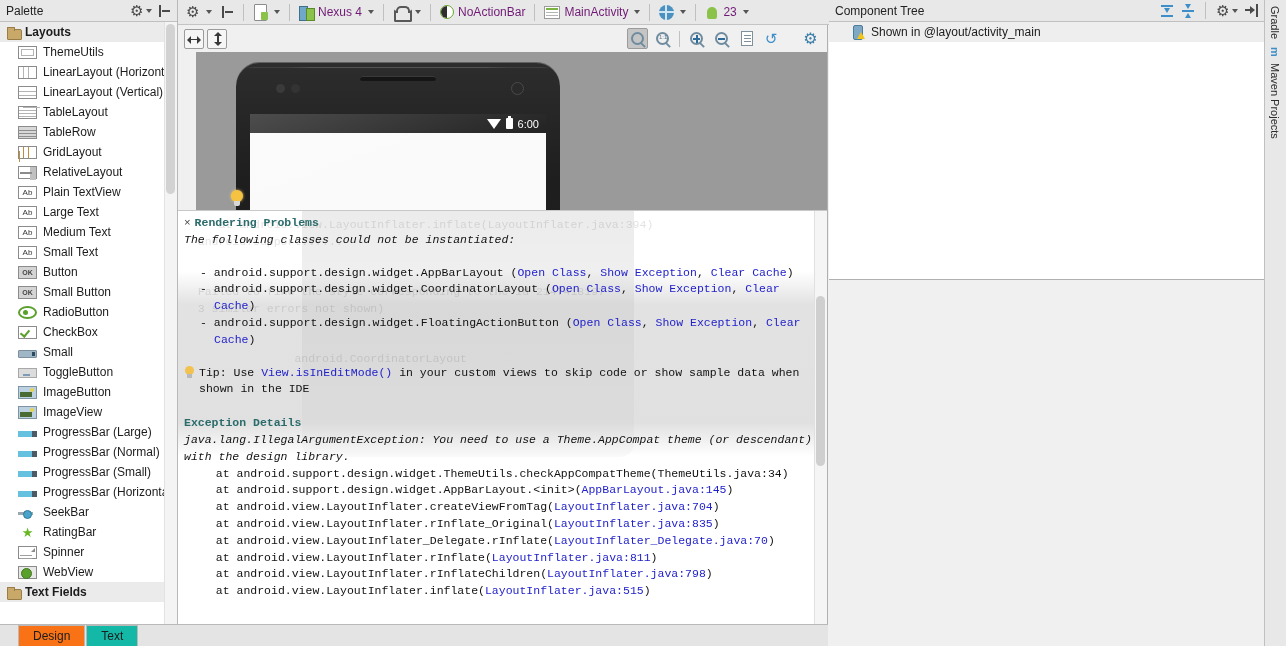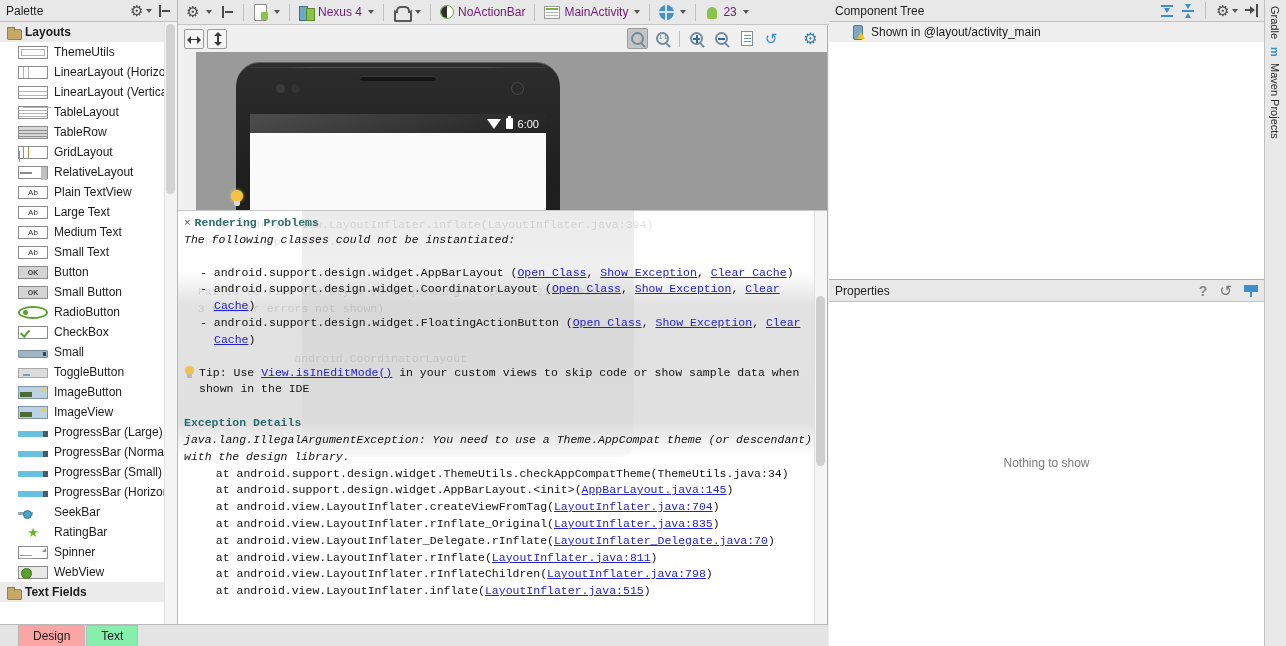--- a/index.html
+++ b/index.html
@@ -52,21 +52,21 @@
   }
   .folder-ico { width: 13px; height: 11px; position: relative; flex: none; }
   .folder-ico::before {
     content:""; position:absolute; left:0; top:2px; width:13px; height:9px;
     background:#c8a96a; border:1px solid #9a7d46; border-radius:1px 2px 1px 1px;
   }
   .folder-ico::after {
     content:""; position:absolute; left:0; top:0px; width:6px; height:3px;
     background:#c8a96a; border:1px solid #9a7d46; border-bottom:none; border-radius:1px 1px 0 0;
   }
-  .wico { width: 30px; height: 13px; flex: none; position: relative; }
+  .wico { width: 19px; height: 13px; flex: none; position: relative; }
 
   
   .w-frame { border:1px solid #8b8b8b; background:#fff; }
   .w-frame::after{content:"";position:absolute;left:2px;top:2px;right:2px;bottom:2px;border:1px solid #b4b4b4;}
   .w-linh { border:1px solid #8b8b8b; background:#fff; }
   .w-linh::after{content:"";position:absolute;left:4px;top:0;width:1px;height:100%;background:#b4b4b4;box-shadow:5px 0 0 #b4b4b4;}
   .w-linv { border:1px solid #8b8b8b; background:#fff; }
   .w-linv::after{content:"";position:absolute;top:4px;left:0;height:1px;width:100%;background:#b4b4b4;box-shadow:0 4px 0 #b4b4b4;}
   .w-tablel { border:1px solid #8b8b8b; background:#fff; }
   .w-tablel::after{content:"";position:absolute;left:0;top:3px;width:100%;height:1px;background:#b4b4b4;box-shadow:0 3px 0 #b4b4b4,0 6px 0 #b4b4b4,4px -3px 0 0 #b4b4b4;}
@@ -288,43 +288,43 @@
     pointer-events:none; z-index:0;
   }
   .err-body { position:relative; z-index:2; padding: 4px 10px 0 6px; }
   .err-title {
     color:#2b6b6b; font-weight:bold; font-family:"Liberation Mono", monospace;
     font-size:11.5px; display:flex; align-items:center; gap:4px;
   }
   .x-ico { color:#444; font-size:11px; font-weight:normal; }
   .err-line { white-space:pre-wrap;font-style:italic; }
   .err-indent { padding-left:30px; text-indent:-14px; }
-  a.lnk { color:#2222cc; text-decoration:underline; cursor:pointer; }
+  a.lnk { color:#2222cc; cursor:pointer; }
   .tipline { display:flex; gap:4px; align-items:flex-start; margin-top:16px; }
   .tip-bulb { width:11px;height:13px;flex:none;position:relative;margin-top:1px;}
   .tip-bulb::before{content:"";position:absolute;left:1px;top:0;width:9px;height:9px;border-radius:50%;background:#f2c14e;}
   .tip-bulb::after{content:"";position:absolute;left:3px;top:8px;width:5px;height:4px;background:#b9b9b9;}
   .sec-head { color:#2b6b6b; font-weight:bold; margin-top:17px; }
   .stack { padding-left:18px; white-space:pre; }
 
   .err-scroll { position:absolute; right:0; top:0; width:13px; bottom:0; background:#f5f5f5; border-left:1px solid #e0e0e0; z-index:3;}
   .err-thumb { position:absolute; right:2px; top:85px; width:9px; height:170px; background:#cfcfcf; border-radius:5px; }
 
   
   #bottom-tabs {
     position:absolute; left:0; bottom:0; width:828px; height:22px;
     background:#e4e4e4; border-top:1px solid #b9b9b9;
     display:flex; align-items:flex-end; padding-left:18px;
   }
   .btab {
     height:21px; padding:0 14px; display:flex;align-items:center;
     font-size:12px; color:#1c1c1c; border:1px solid #b9b9b9; border-bottom:none;
-    background:#86efac; margin-right:1px;
-  }
-  .btab.active { background:#fca5a5; }
+    background:#14b8a6; margin-right:1px;
+  }
+  .btab.active { background:#f97316; }
 
   
   #comp-tree {
     position:absolute; left:829px; top:0; right:22px; height:280px;
     background:#fff; border-bottom:1px solid #b0b0b0;
   }
   .tree-row {
     height:20px; display:flex; align-items:center; gap:6px;
     padding-left:22px; background:#eeeeee; font-size:12px; color:#1c1c1c;
   }
@@ -715,32 +715,20 @@
             <span class="ar"></span>
           </span>
       </span>
     </div>
     <div class="tree-row">
       <span class="dev-warn-ico"></span>
       <span>Shown in @layout/activity_main</span>
     </div>
   </div>
 
-  <div id="props">
-    <div class="panel-header">
-      <span class="panel-title">Properties</span>
-      <span class="hdr-spacer"></span>
-      <span class="hdr-icons" style="gap:12px">
-        <span class="ic-help">?</span>
-        <span class="ic-undo">↺</span>
-        <span class="ic-filter"></span>
-      </span>
-    </div>
-    <div class="props-empty">Nothing to show</div>
-  </div>
 
   <div id="right-edge">
     <span class="vtab">Gradle</span>
     <span class="mvn-ico">m</span>
     <span class="vtab">Maven Projects</span>
   </div>
 
 </div>
 
 </body></html>

